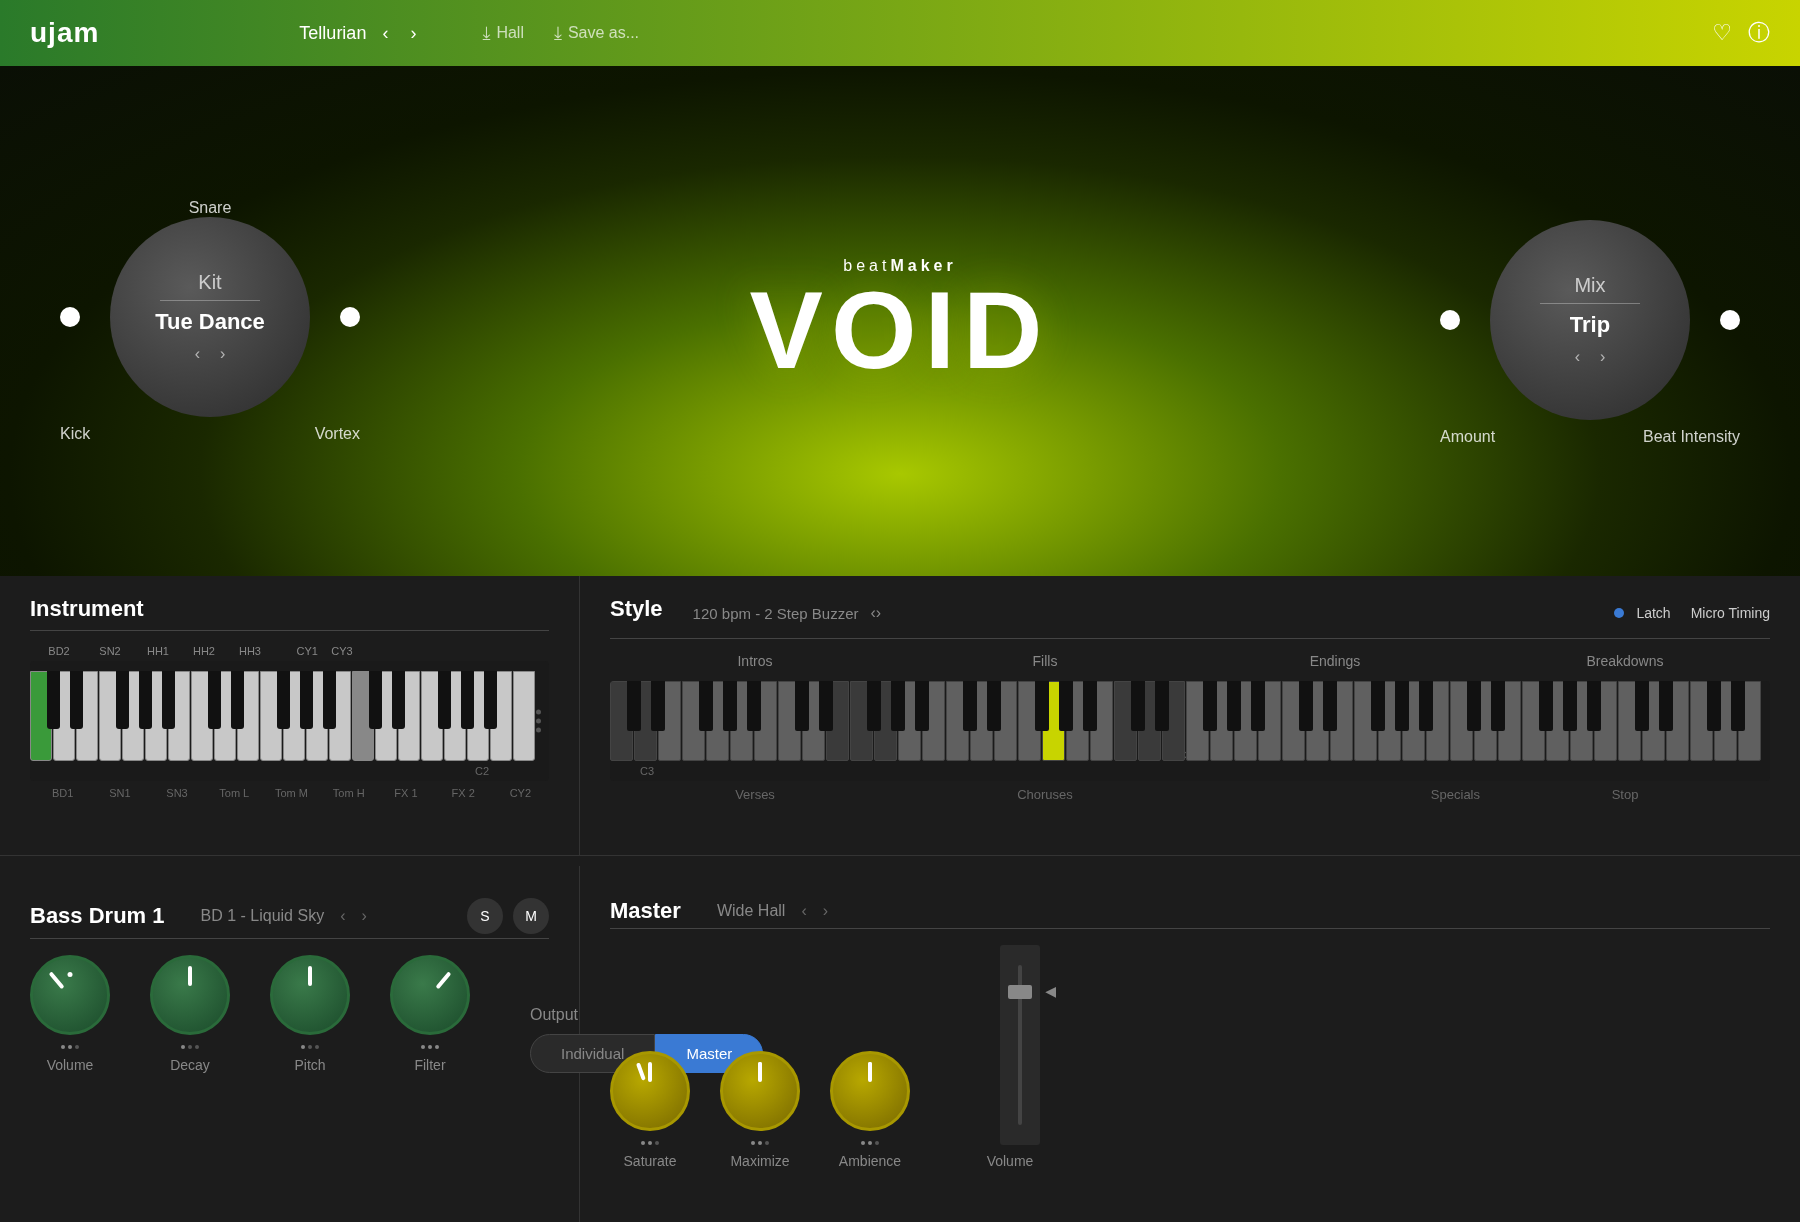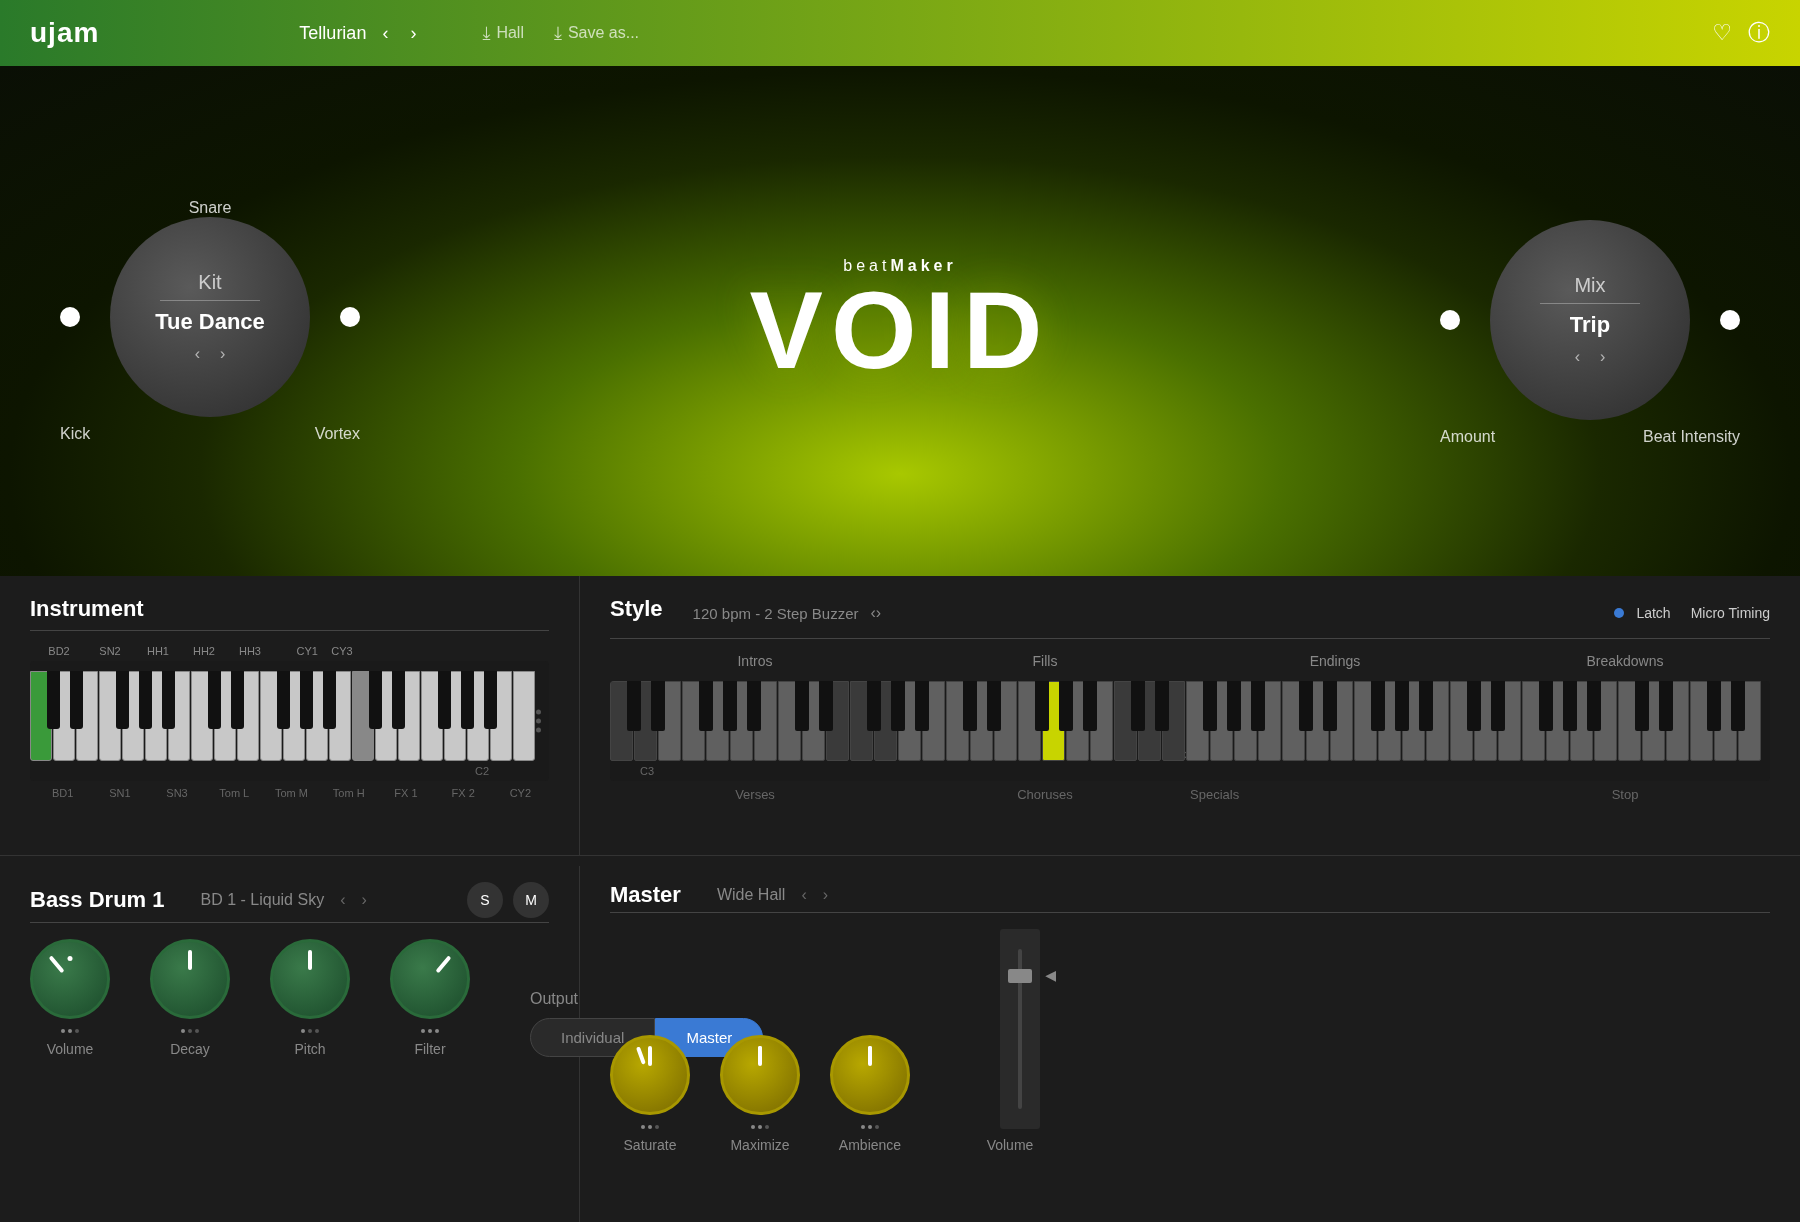--- a/index.html
+++ b/index.html
@@ -227,20 +227,21 @@
     #master-controls {
       flex: 1;
       padding: 16px 30px;
     }
 
     .section-header {
       display: flex;
       align-items: center;
       gap: 16px;
       margin-bottom: 4px;
+      margin-top: 16px;
     }
     .section-title {
       font-size: 22px;
       font-weight: bold;
       color: white;
     }
     .section-preset {
       font-size: 16px;
       color: #888;
       margin-left: 20px;
@@ -763,21 +764,21 @@
             <div style="position: absolute; left: 1121px; top: 0px; width: 14px; height: 50px; background: rgb(17, 17, 17); border-radius: 0px 0px 2px 2px; cursor: pointer; z-index: 3;"></div>
           </div>
 
         <div style="position:absolute;bottom:4px;left:30px;font-size:11px;color:#666;">C3</div>
         <div style="position:absolute;bottom:20px;left:49%;font-size:11px;color:#666;">C4</div>
       </div>
 
       <div style="display:flex; margin-top:6px;">
         <div style="flex:1;text-align:center;font-size:13px;color:#666;">Verses</div>
         <div style="flex:1;text-align:center;font-size:13px;color:#666;">Choruses</div>
-        <div style="flex:1;text-align:left;font-size:13px;color:#666;">Specials</div>
+        <div style="flex:1;text-align:right;font-size:13px;color:#666;">Specials</div>
         <div style="flex:1;text-align:center;font-size:13px;color:#666;">Stop</div>
       </div>
     </div>
   </div>
 
   <div id="controls-row">
 
     <div id="instrument-controls">
       <div class="section-header">
         <div class="section-title">Bass Drum 1</div>

